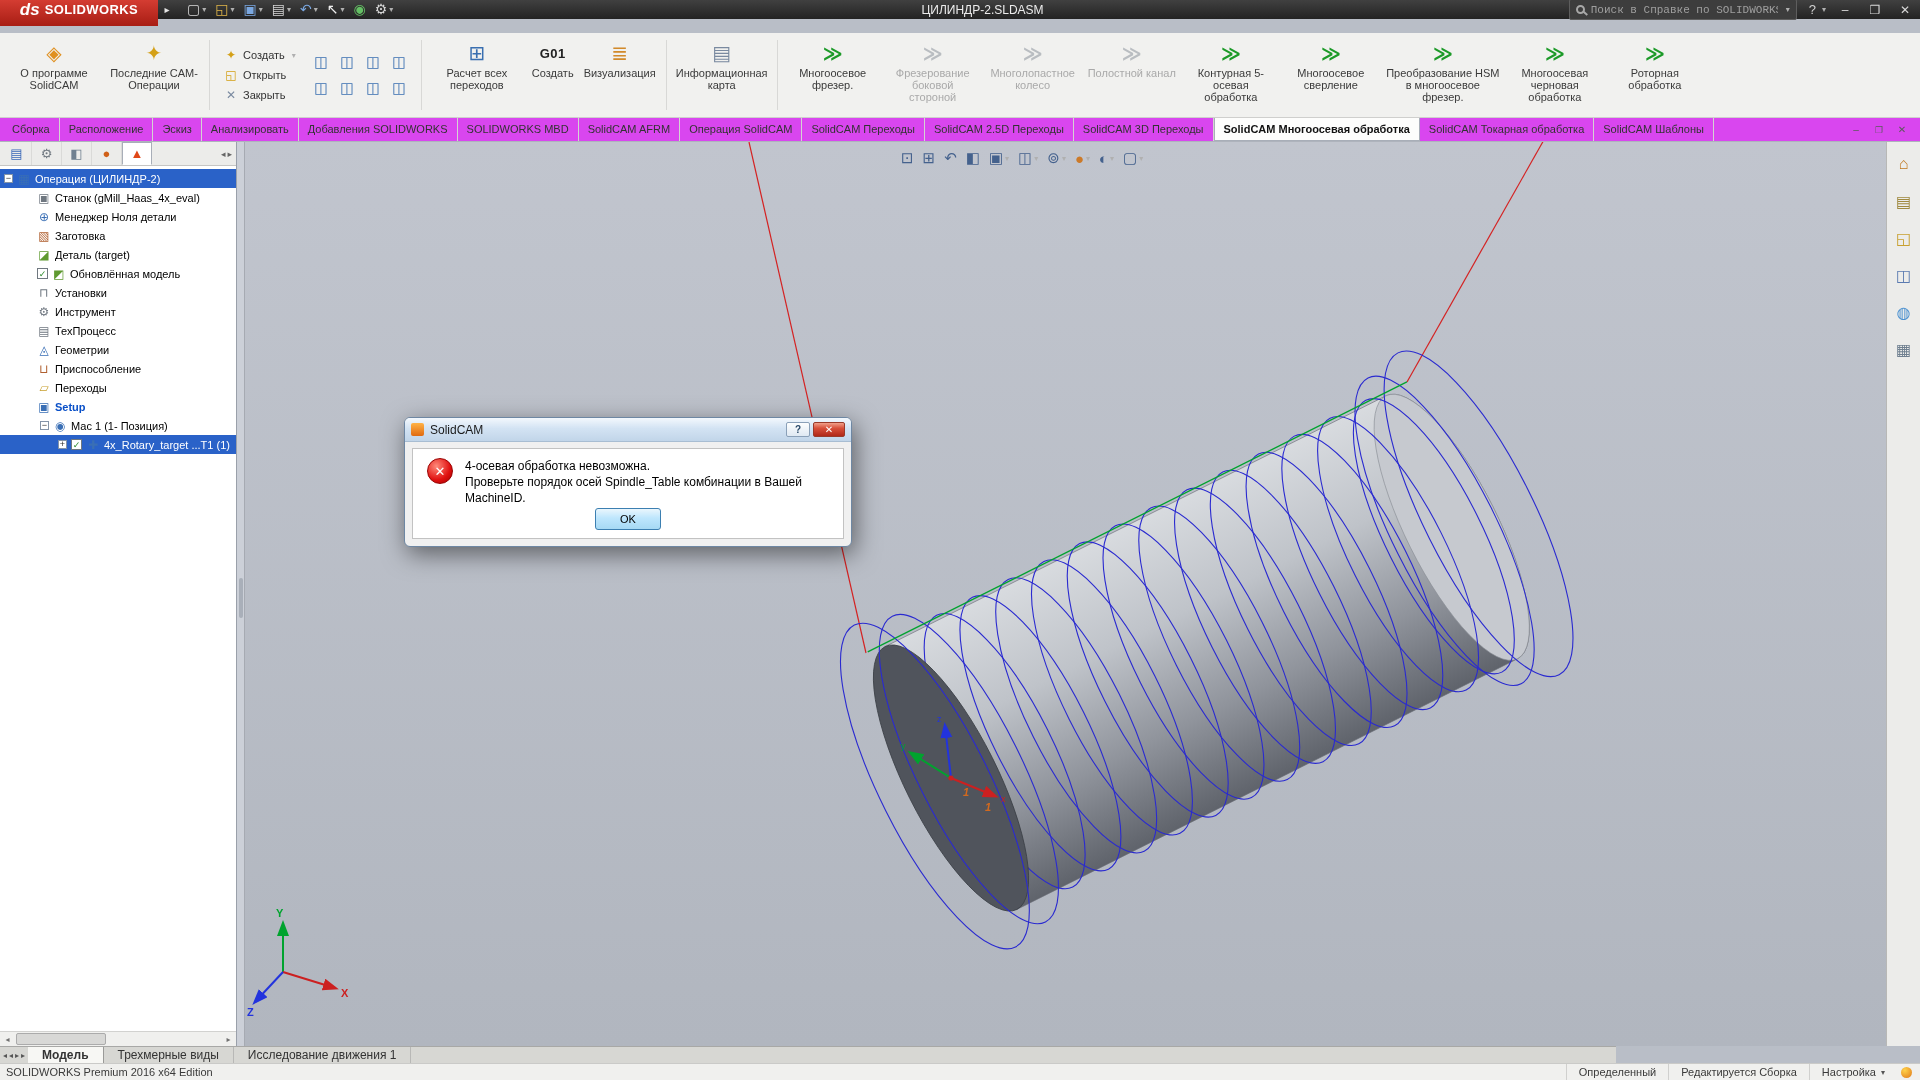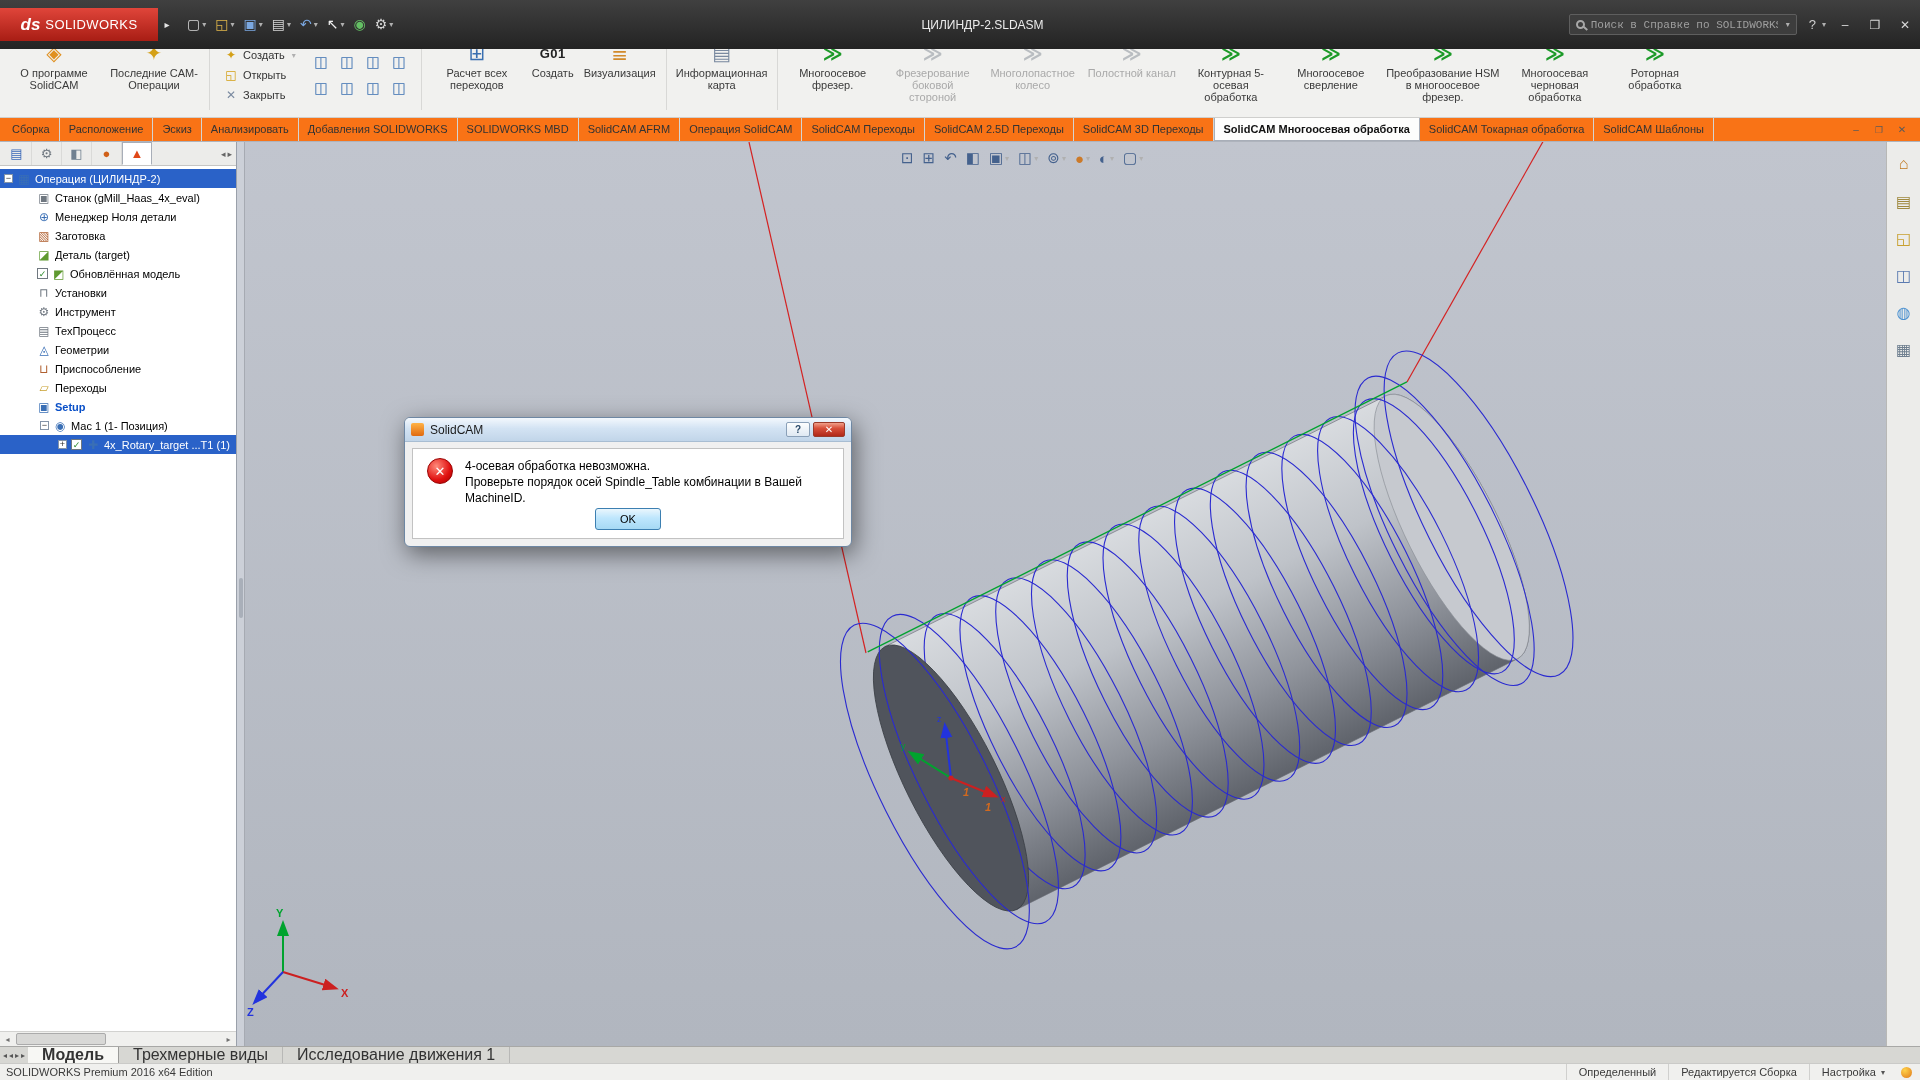--- a/index.html
+++ b/index.html
@@ -1,25 +1,25 @@
 <!DOCTYPE html>
 <html><head>
 <meta charset="utf-8">
 <style>
   *{box-sizing:border-box;margin:0;padding:0}
   body{width:1920px;height:1080px;position:relative;overflow:hidden;
        font-family:"Liberation Sans","DejaVu Sans",sans-serif;background:#b9bec7;font-size:11px}
 
   
-  #titlebar{position:absolute;left:0;top:0;width:1920px;height:49px;
+  #titlebar{position:absolute;left:0;top:0;width:1920px;height:19px;
     background:linear-gradient(#404040,#232323);display:flex;align-items:center;color:#ddd;z-index:30}
   .logo{height:33px;width:158px;background:linear-gradient(#e0453a,#a81d14);
     display:flex;align-items:center;justify-content:center;gap:5px;flex:none}
   .logo-ds{font-style:italic;font-weight:bold;font-size:17px;color:#fff}
-  .logo-sw{font-weight:normal;font-size:13px;color:#fff;letter-spacing:.4px}
+  .logo-sw{font-weight:bold;font-size:13px;color:#fff;letter-spacing:.4px}
   .menu-arrow{width:18px;height:33px;display:flex;align-items:center;justify-content:center;color:#e6e6e6;font-size:10px}
   .qat{display:flex;align-items:center;gap:3px;margin-left:8px}
   .qbtn{display:flex;align-items:center;padding:2px 3px;border-radius:2px;cursor:default}
   .qi{font-size:14px;line-height:15px;color:#d6d6d6}
   .qi.gold{color:#e0b64a}.qi.blue{color:#7aa7e0}.qi.green{color:#64c064}.qi.white{color:#f0f0f0}
   .dd{font-size:8px;color:#b0b0b0;margin-left:2px}
   .dd::after{content:"▾"}
   .tb-center{flex:1;display:flex;justify-content:center;min-width:0}
   .tb-title{font-size:12px;color:#ececec;white-space:nowrap}
   .searchbox{width:228px;height:21px;background:#3d3d3d;border:1px solid #5e5e5e;border-radius:2px;
@@ -46,21 +46,21 @@
   .g01t{font-weight:bold;font-size:13px;color:#222;letter-spacing:.5px}
   .mcol{display:flex;flex-direction:column;justify-content:center;gap:2px;padding:0 2px}
   .mrow{display:flex;align-items:center;gap:5px;font-size:11px;color:#333;padding:2px 7px;border-radius:2px}
   .micon{font-size:12px;width:14px;text-align:center}
   .cgrid{display:grid;grid-template-columns:repeat(4,25px);grid-auto-rows:25px;gap:1px;align-content:center;margin:0 4px}
   .gbtn{display:flex;align-items:center;justify-content:center;color:#3a6fb0;font-size:15px;border-radius:2px}
   .rsep{width:1px;background:#d8d8d6;margin:4px 5px;flex:none}
   .w120{max-width:124px}
 
   
-  #tabstrip{position:absolute;left:0;top:118px;width:1920px;height:24px;background:#f97316;
+  #tabstrip{position:absolute;left:0;top:118px;width:1920px;height:24px;background:#d946ef;
     border-bottom:1px solid #aeb3bc;display:flex;align-items:stretch;padding-left:3px;z-index:25}
   .tab{font-size:11px;color:#333;padding:5px 9px 0;border-right:1px solid #d4d4d2;white-space:nowrap}
   .tab.active{background:#fdfdfc;border:1px solid #a8aeb8;border-top:none;font-weight:bold;color:#111}
   .tabstrip-right{margin-left:auto;display:flex;align-items:center;gap:3px;padding-right:8px}
   .tsbtn{width:20px;height:17px;display:flex;align-items:center;justify-content:center;color:#5a5a5a;font-size:10px;border-radius:2px}
   .ts-min::after{content:"–"}.ts-res::after{content:"❐";font-size:9px}.ts-clo::after{content:"✕"}
 
   
   #leftpanel{position:absolute;left:0;top:142px;width:237px;height:904px;background:#fff;
     border-right:1px solid #9aa0aa;display:flex;flex-direction:column;z-index:10}
@@ -107,22 +107,22 @@
   .hic-or{color:#cc7a29}
 
   
   #taskpane{position:absolute;right:0;top:142px;width:34px;height:904px;background:#ececea;
     border-left:1px solid #b8b8b6;display:flex;flex-direction:column;align-items:center;padding-top:10px;gap:13px;z-index:10}
   .tpbtn{width:26px;height:24px;display:flex;align-items:center;justify-content:center;border-radius:3px}
   .tp1{color:#c07820}.tp2{color:#a08a40}.tp3{color:#c8a030}.tp4{color:#5a7ab0}.tp5{color:#4a90d0}.tp6{color:#708090}
   .tpicon{font-size:16px}
 
   
-  #modeltabs{position:absolute;left:0;top:1046px;width:1920px;height:17px;background:#d7d7d3;
-    border-top:1px solid #a8a8a6;display:flex;align-items:stretch;font-size:16px;z-index:10}
+  #modeltabs{position:absolute;left:0;top:1046px;width:1616px;height:17px;background:#d7d7d3;
+    border-top:1px solid #a8a8a6;display:flex;align-items:stretch;font-size:12px;z-index:10}
   .mnav{display:flex;align-items:center;padding:0 3px;color:#555;font-size:8px;gap:2px}
   .na::after{content:"◂"}.nb::after{content:"▸"}
   .mtab{display:flex;align-items:center;padding:0 14px;border-right:1px solid #b8b8b6;color:#333}
   .mtab.active{background:#f7f7f4;font-weight:bold;border-right:1px solid #9a9a98}
 
   
   #statusbar{position:absolute;left:0;top:1063px;width:1920px;height:17px;background:#f0f0ee;
     border-top:1px solid #cacac8;display:flex;align-items:center;font-size:11px;color:#3a3a3a;z-index:10}
   .sb-left{padding-left:6px;flex:1;white-space:nowrap}
   .sb-cell{border-left:1px solid #d0d0ce;padding:0 12px;height:100%;display:flex;align-items:center;gap:5px;white-space:nowrap}

